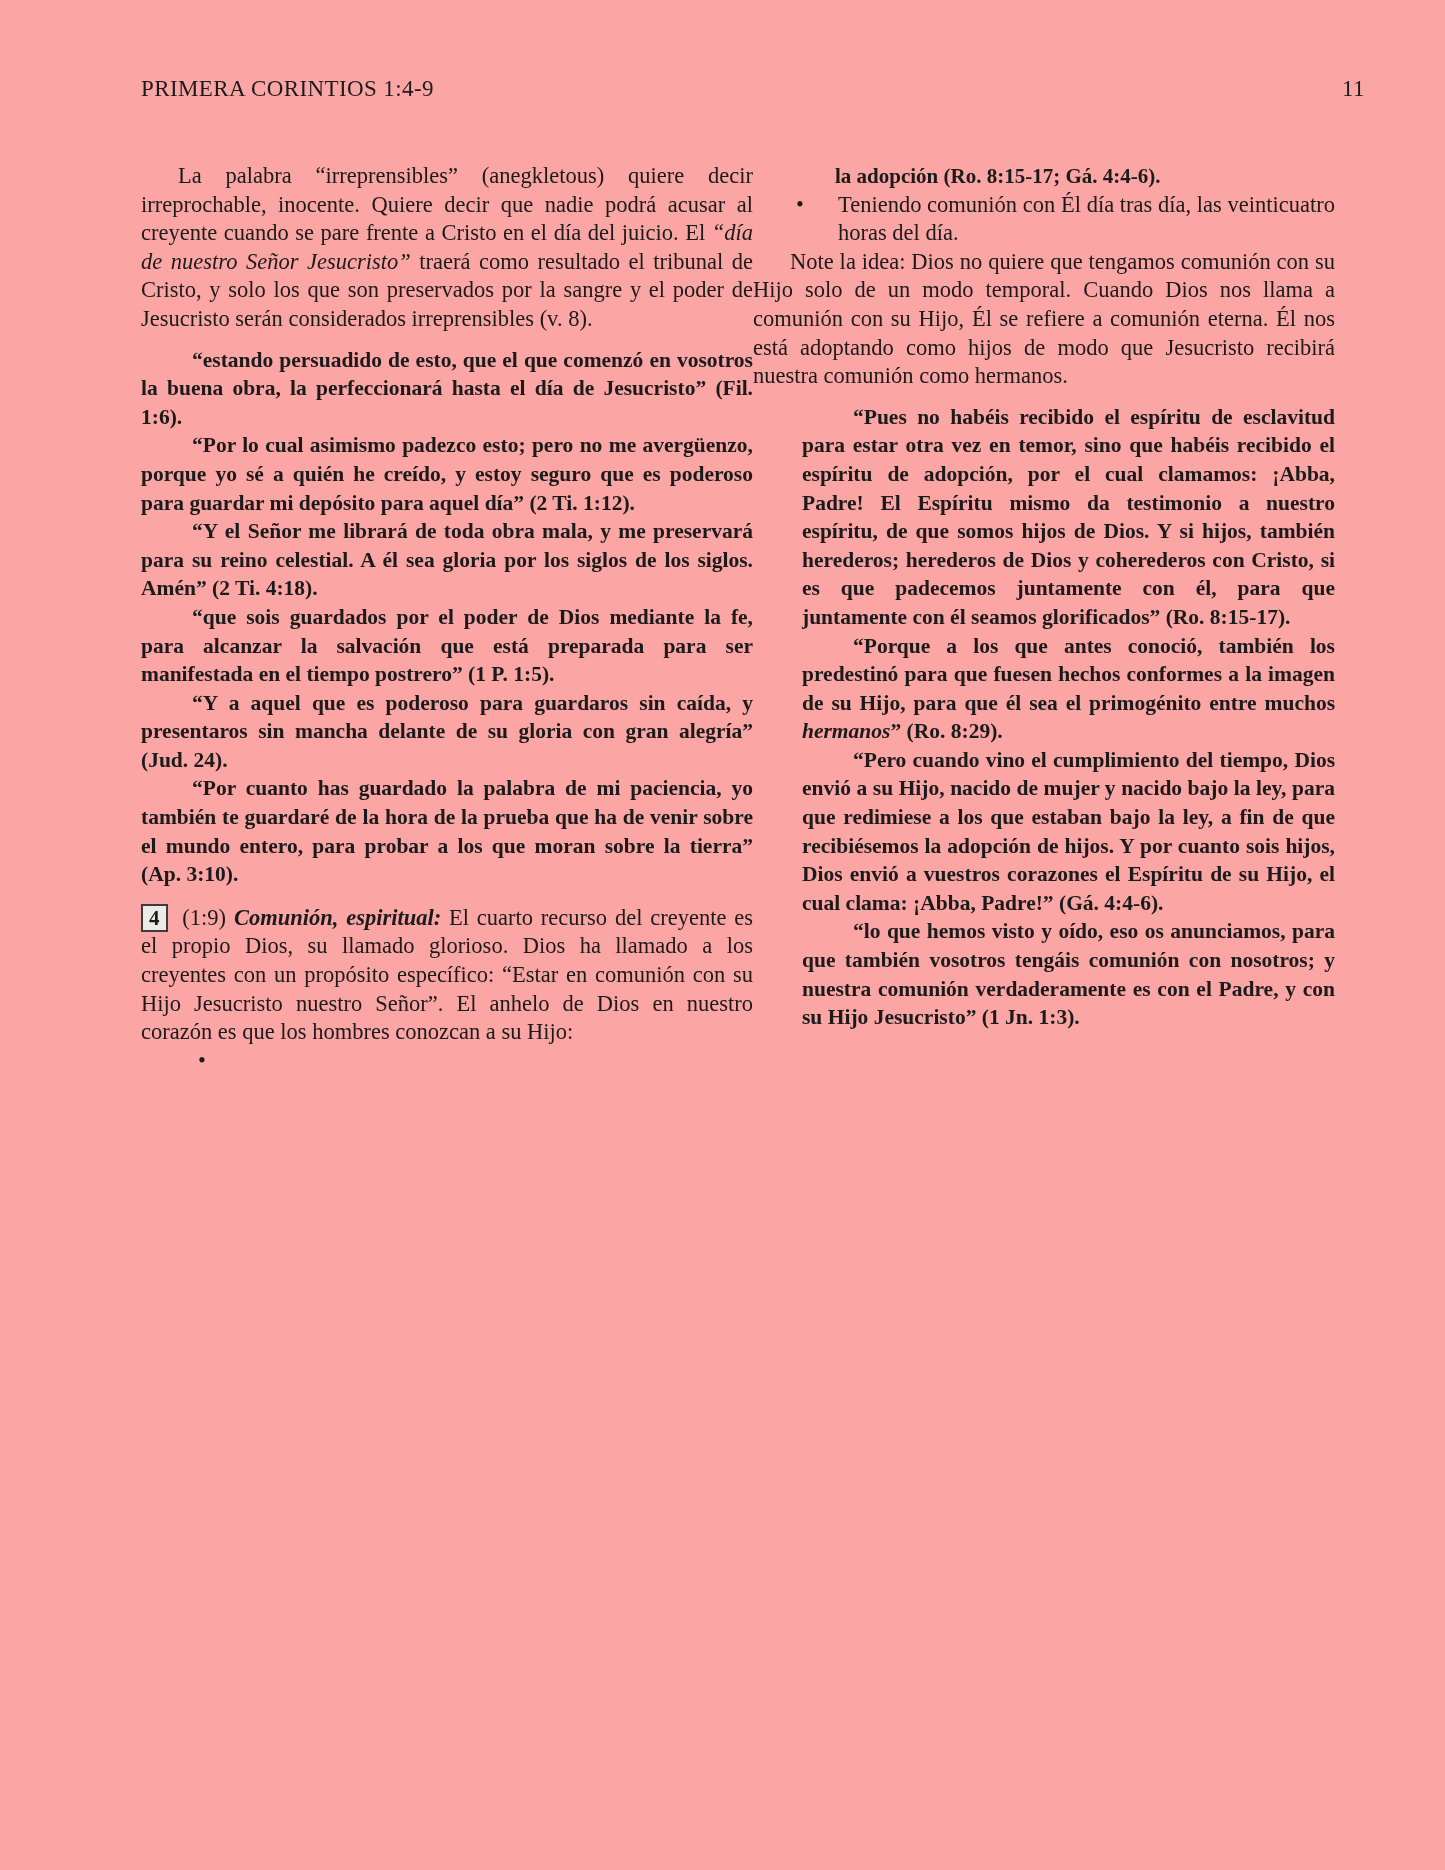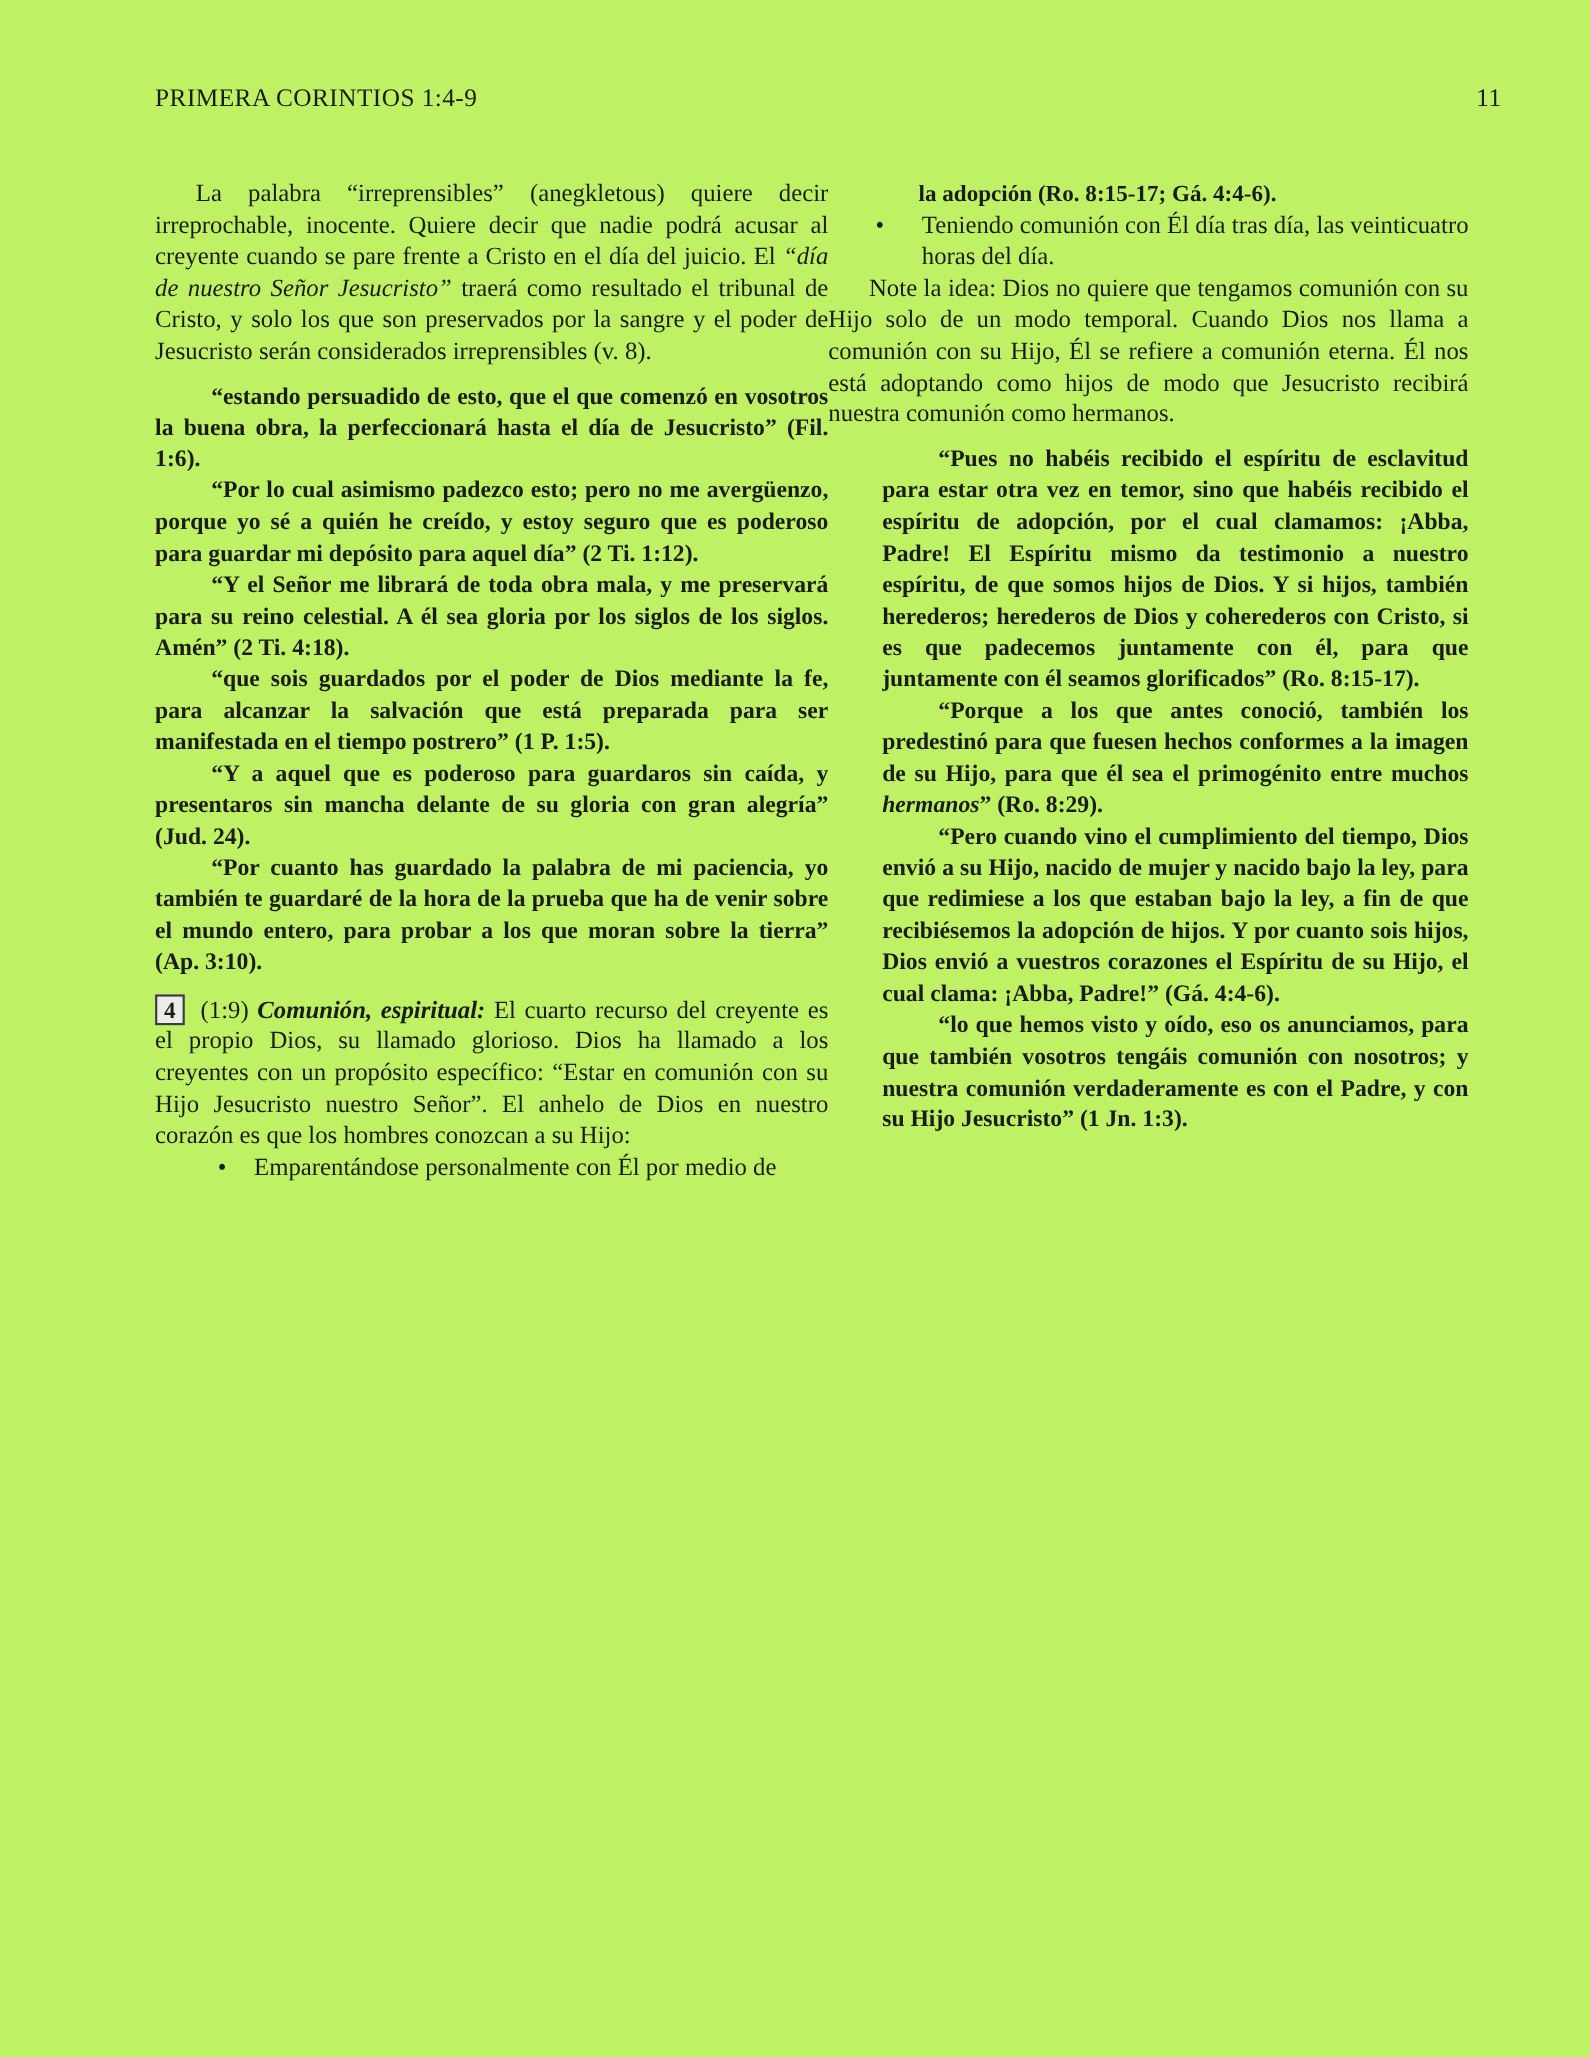--- a/index.html
+++ b/index.html
@@ -5,21 +5,21 @@
   * { margin:0; padding:0; box-sizing:border-box; }
   html, body { background:#ffffff; }
   body {
     font-family: "Liberation Serif", "DejaVu Serif", serif;
     color:#1b1b1b;
   }
   .page {
     position:relative;
     width:1445px;
     height:1870px;
-    background:#bef264;
+    background:#fca5a5;
     overflow:hidden;
   }
   .page-header {
     position:absolute;
     left:141px;
     top:76px;
     width:1224px;
     display:flex;
     justify-content:space-between;
     align-items:baseline;
@@ -117,21 +117,20 @@
         <p class="quote">“Y el Señor me librará de toda obra mala, y me preservará para su reino celestial. A él sea gloria por los siglos de los siglos. Amén” (2 Ti. 4:18).</p>
         <p class="quote">“que sois guardados por el poder de Dios mediante la fe, para alcanzar la salvación que está preparada para ser manifestada en el tiempo postrero” (1 P. 1:5).</p>
         <p class="quote">“Y a aquel que es poderoso para guardaros sin caída, y presentaros sin mancha delante de su gloria con gran alegría” (Jud. 24).</p>
         <p class="quote">“Por cuanto has guardado la palabra de mi paciencia, yo también te guardaré de la hora de la prueba que ha de venir sobre el mundo entero, para probar a los que moran sobre la tierra” (Ap. 3:10).</p>
       </div>
 
       <p class="section-par"><span class="numbox">4</span> <span>(1:9)</span> <span class="section-title">Comunión, espiritual:</span> <span>El cuarto recurso del creyente es el propio Dios, su llamado glorioso. Dios ha llamado a los creyentes con un propósito específico: “Estar en comunión con su Hijo Jesucristo nuestro Señor”. El anhelo de Dios en nuestro corazón es que los hombres conozcan a su Hijo:</span></p>
 
       <div class="bullet">
         <span class="dot">•</span>
-        <span>Emparentándose personalmente con Él por medio de</span>
       </div>
 
     </div>
 
     <div class="col-right">
 
       <div class="bullet-cont">la adopción (Ro. 8:15-17; Gá. 4:4-6).</div>
 
       <div class="bullet">
         <span class="dot">•</span>

